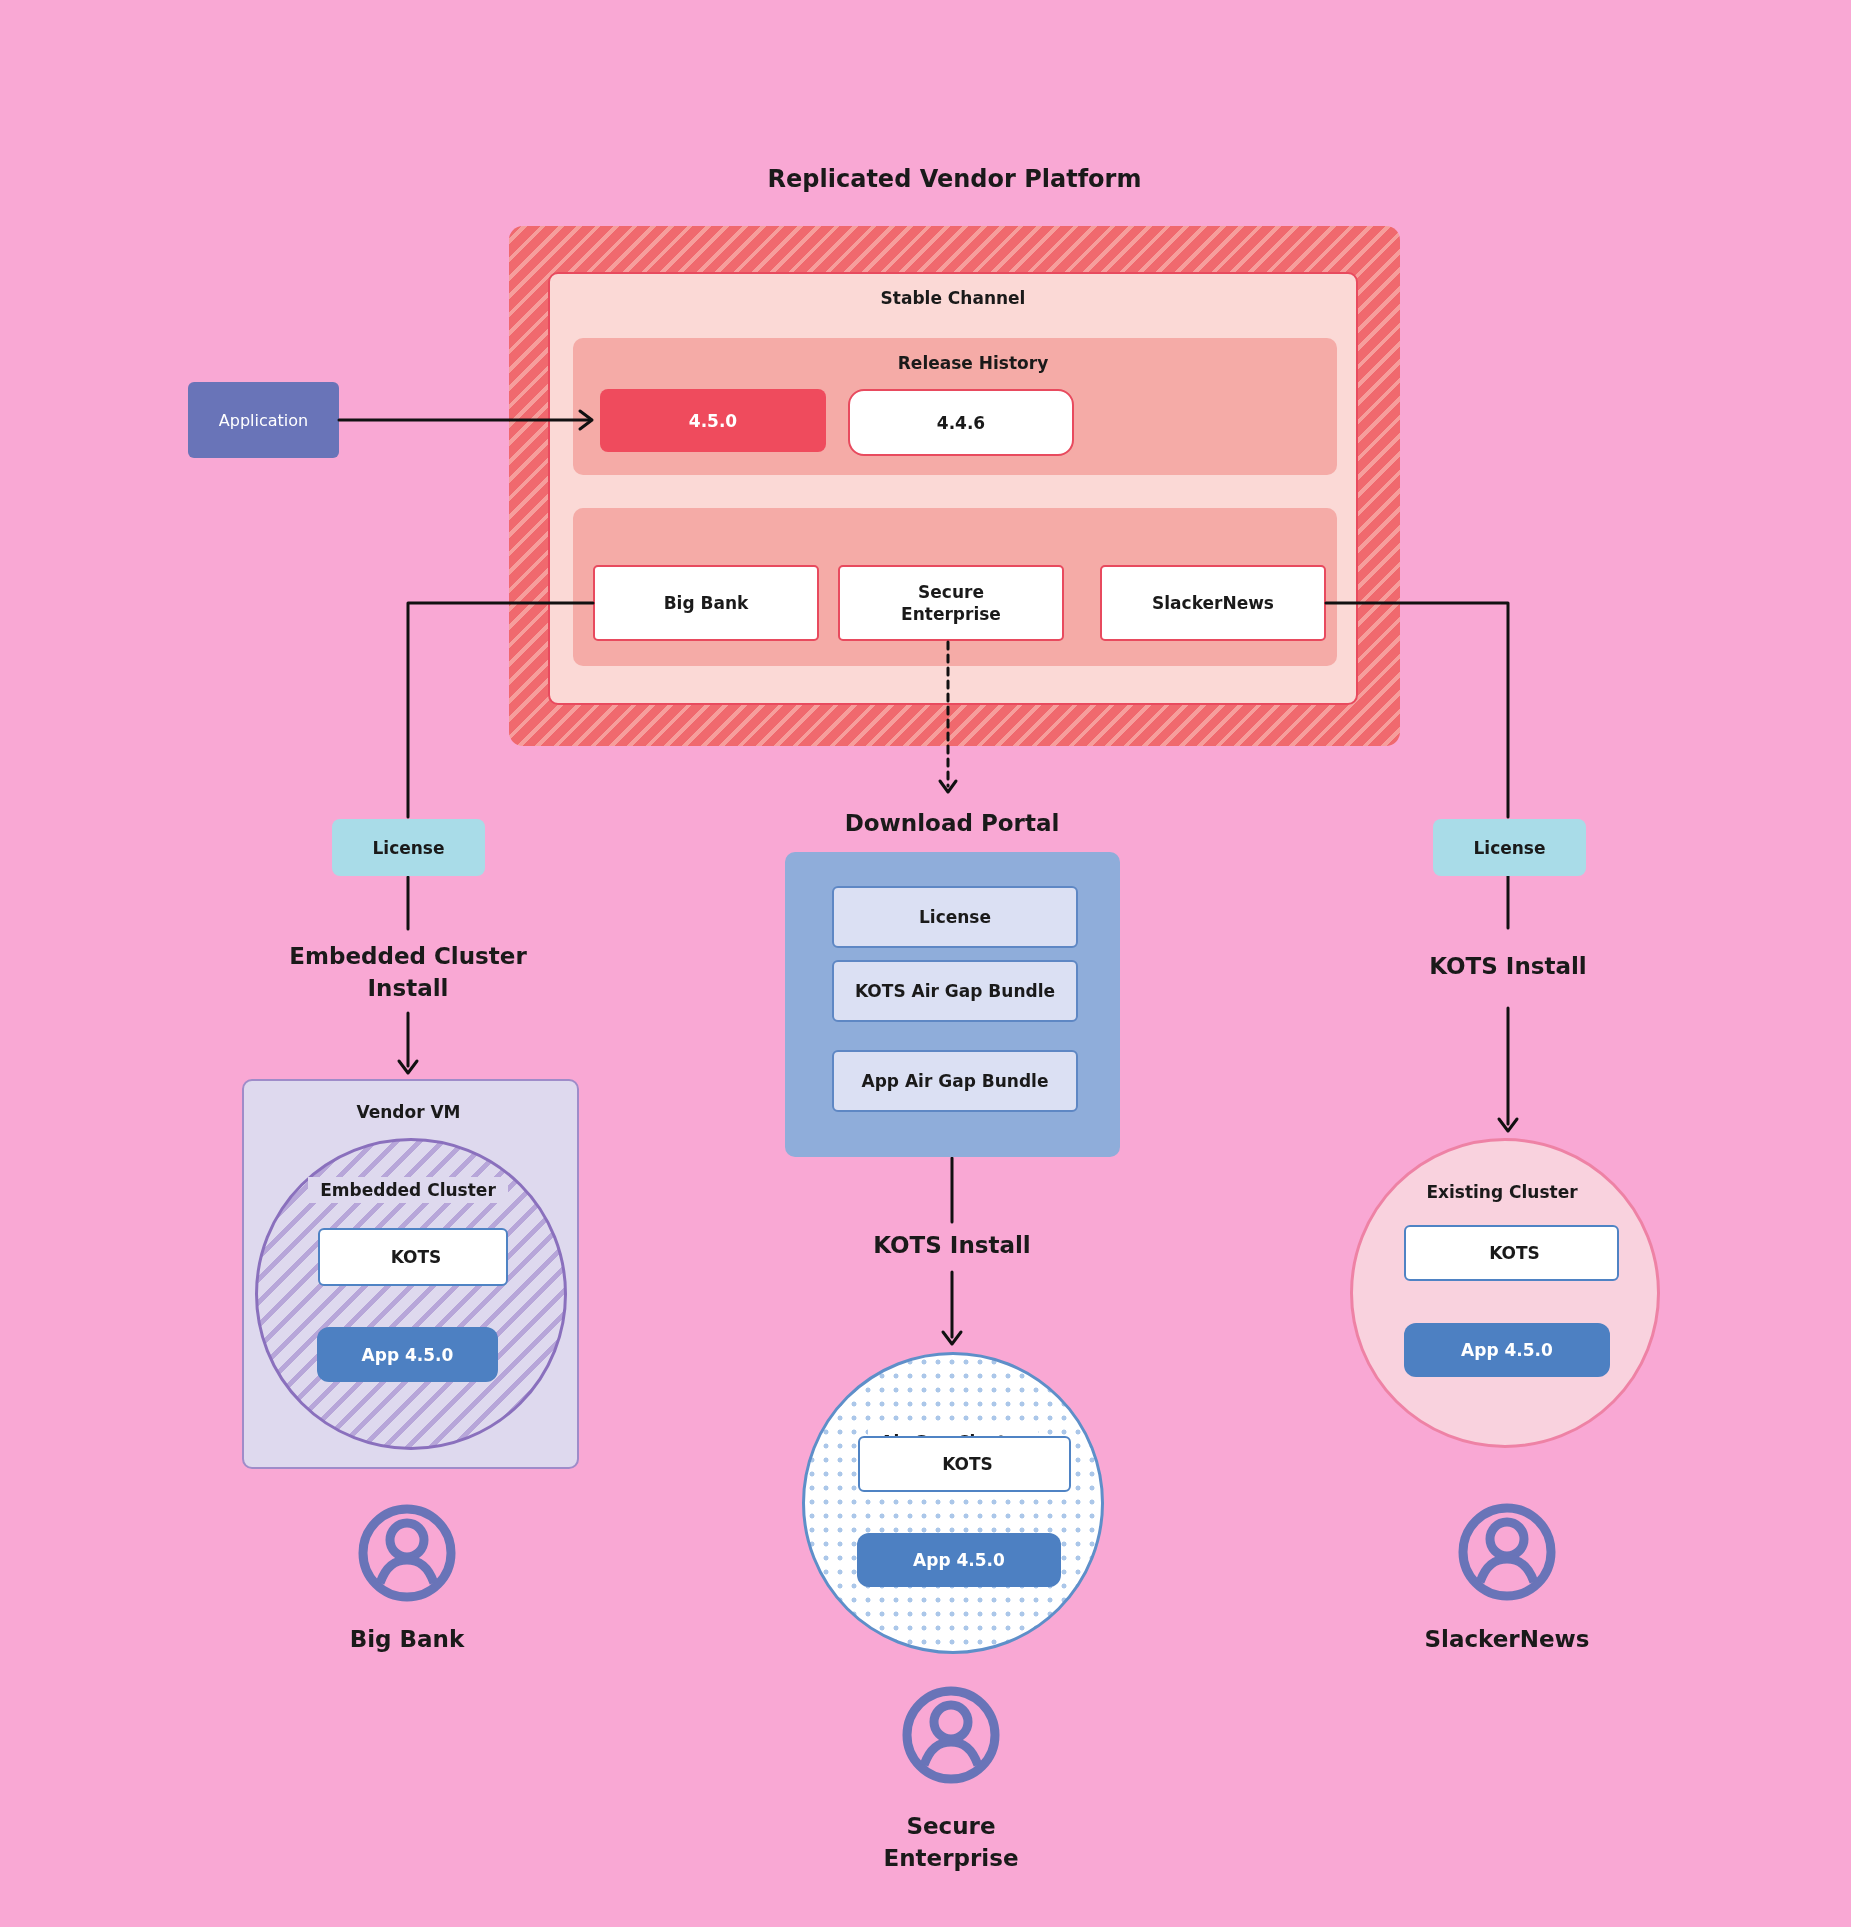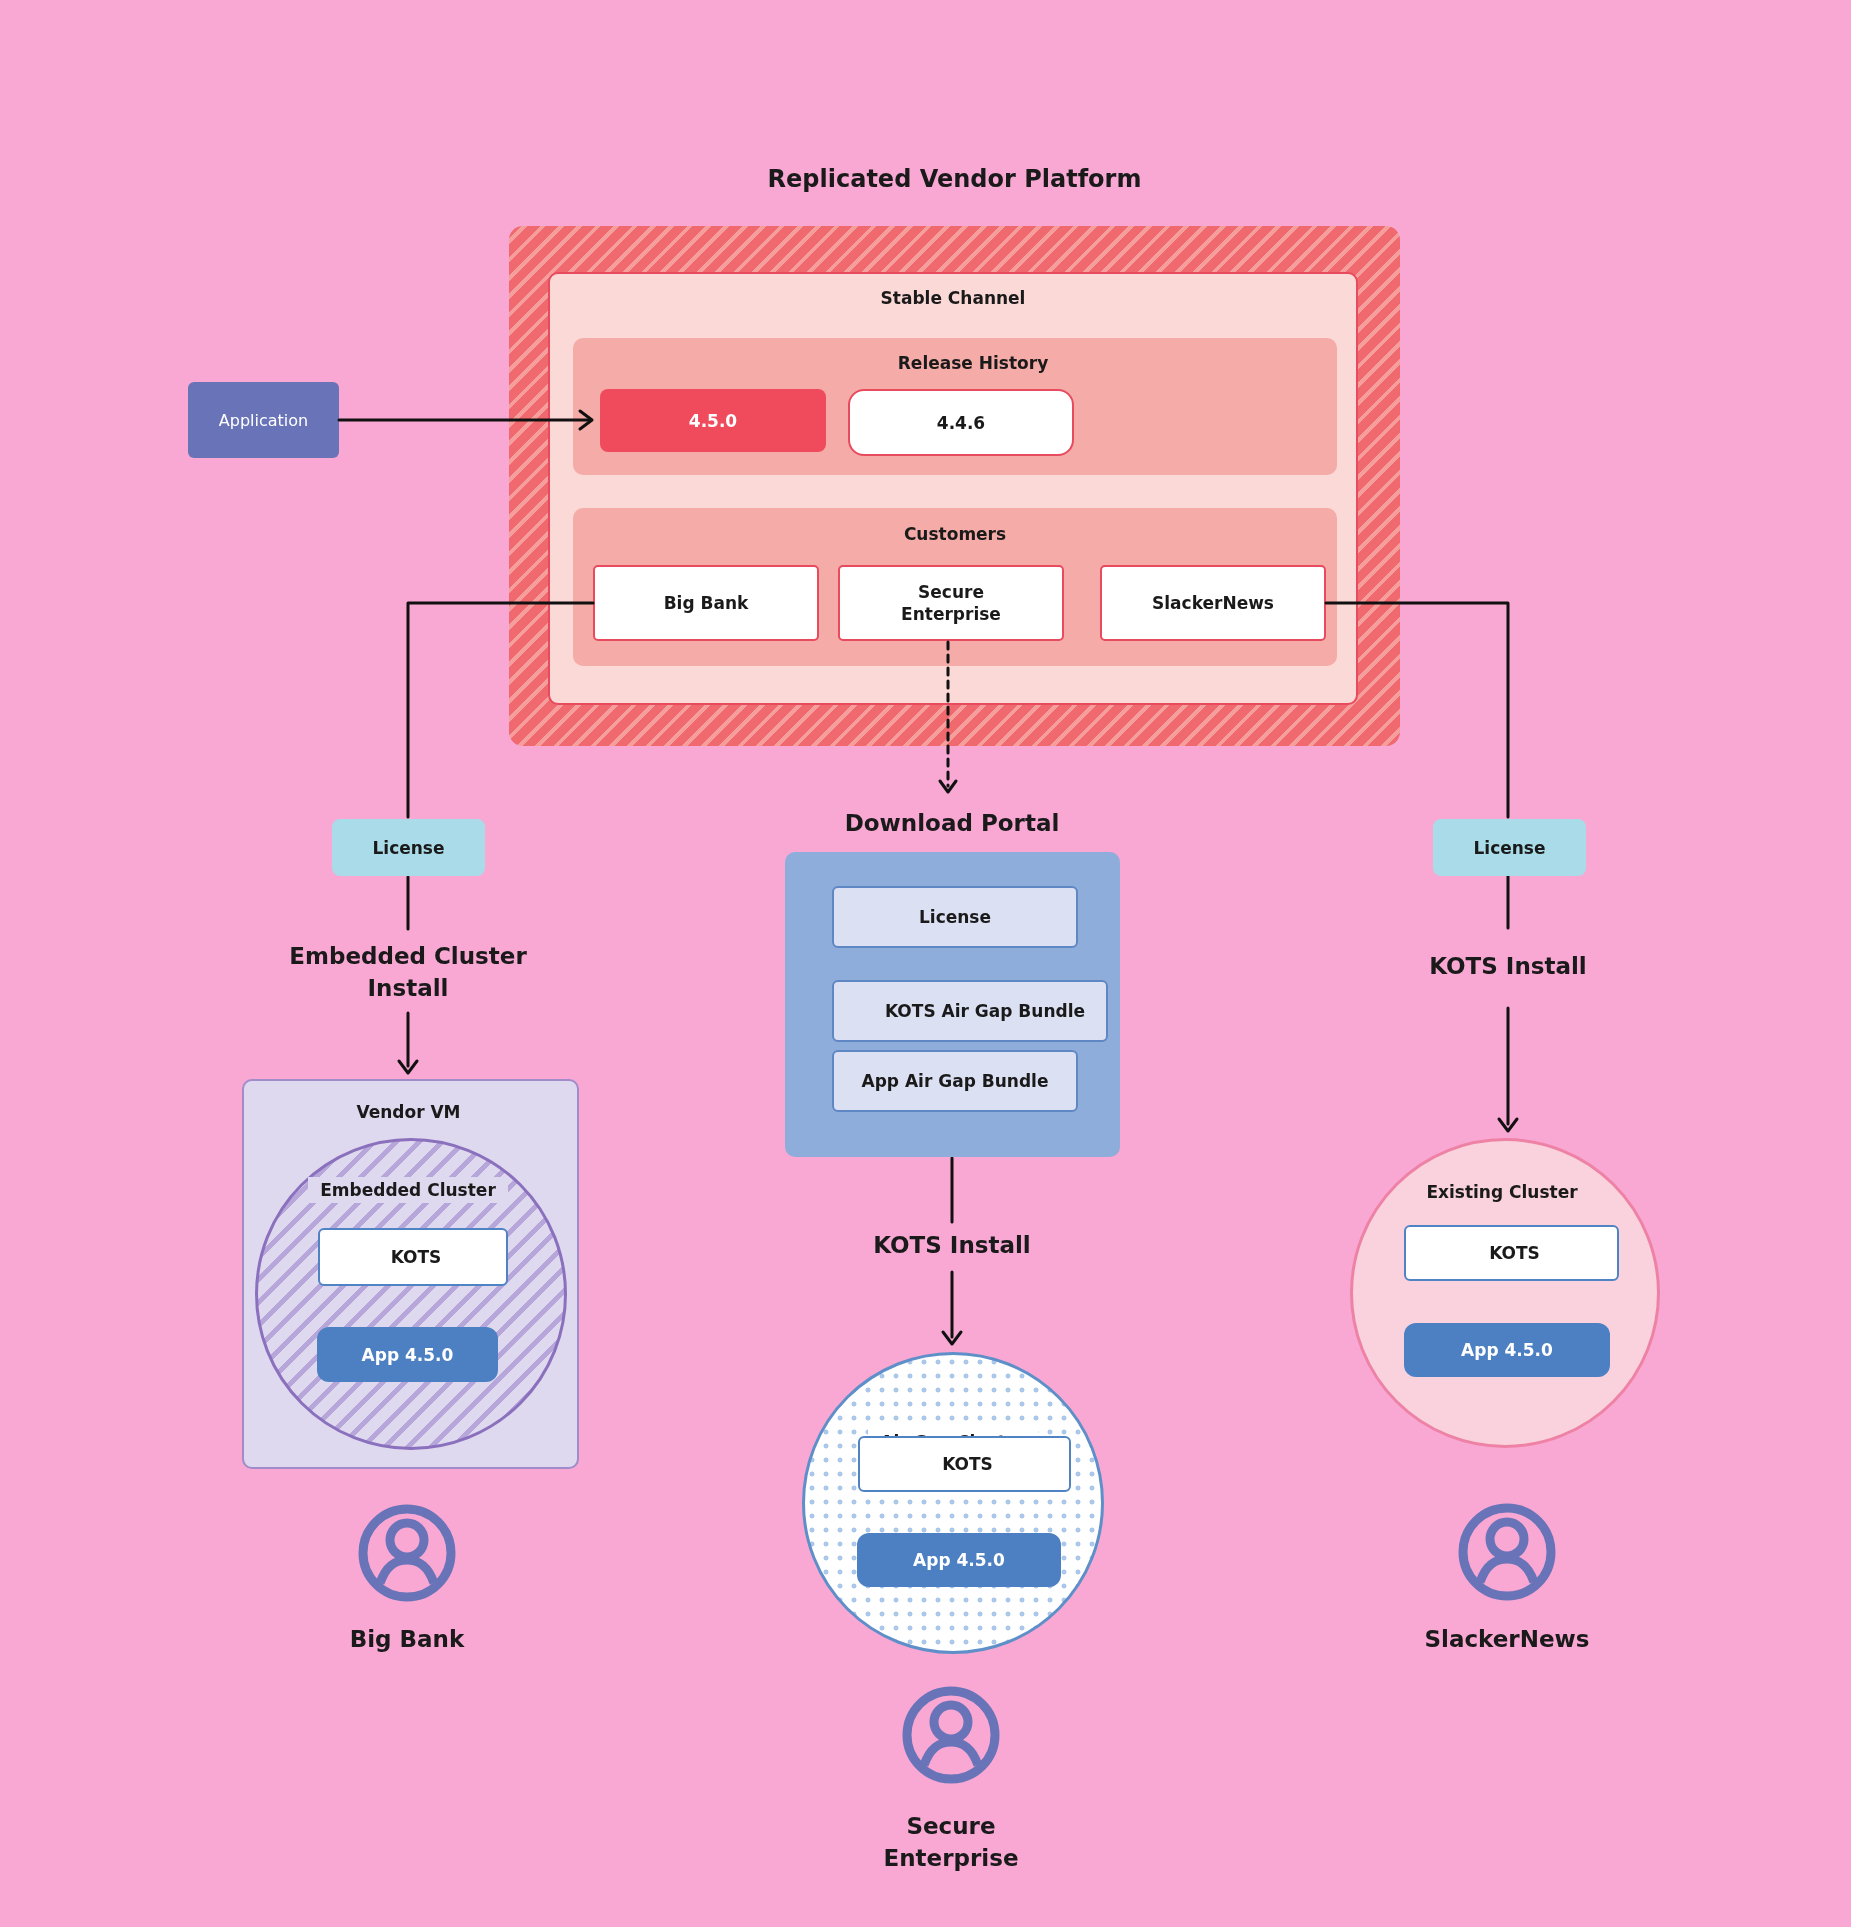--- a/index.html
+++ b/index.html
@@ -45,21 +45,20 @@
 
   <div class="abs stable" style="left:548px;top:272px;width:806px;height:429px;"></div>
   <div class="abs h-panel ctr" style="left:548px;top:286px;width:810px;height:24px;">Stable Channel</div>
 
   <div class="abs pink-panel" style="left:573px;top:338px;width:764px;height:137px;"></div>
   <div class="abs h-panel ctr" style="left:573px;top:351px;width:800px;height:24px;">Release History</div>
   <div class="abs release-current ctr h-box" style="left:600px;top:389px;width:226px;height:63px;">4.5.0</div>
   <div class="abs release-old ctr h-box" style="left:848px;top:389px;width:222px;height:63px;">4.4.6</div>
 
   <div class="abs pink-panel" style="left:573px;top:508px;width:764px;height:158px;"></div>
-  <div class="abs h-panel ctr" style="left:573px;top:522px;width:764px;height:24px;">Customers</div>
   <div class="abs customer-box ctr h-box pre" style="left:593px;top:565px;width:222px;height:72px;">Big Bank</div>
   <div class="abs customer-box ctr h-box pre" style="left:838px;top:565px;width:222px;height:72px;">Secure
 Enterprise</div>
   <div class="abs customer-box ctr h-box pre" style="left:1100px;top:565px;width:222px;height:72px;">SlackerNews</div>
 
   <div class="abs app-purple ctr" style="left:188px;top:382px;width:151px;height:76px;">Application</div>
 
   <svg class="abs lines" style="left:0;top:0;" width="1851" height="1927" viewBox="0 0 1851 1927">
     <g fill="none" stroke="#111111" stroke-width="3" stroke-linecap="round" stroke-linejoin="round">
 
@@ -111,21 +110,21 @@
       <circle cx="50" cy="50" r="44" fill="none" stroke="#6974b8" stroke-width="9"></circle>
       <circle cx="50" cy="37" r="17" fill="none" stroke="#6974b8" stroke-width="9"></circle>
       <path d="M23 80 C29 63 38 57 50 57 C62 57 71 63 77 80" fill="none" stroke="#6974b8" stroke-width="9"></path>
     </svg>
   </div>
   <div class="abs h-flow ctr" style="left:307px;top:1624px;width:200px;height:32px;">Big Bank</div>
 
   <div class="abs h-flow ctr" style="left:802px;top:808px;width:300px;height:32px;">Download Portal</div>
   <div class="abs portal" style="left:785px;top:852px;width:335px;height:305px;"></div>
   <div class="abs portal-item ctr h-box" style="left:832px;top:886px;width:242px;height:58px;">License</div>
-  <div class="abs portal-item ctr h-box" style="left:832px;top:980px;width:242px;height:58px;padding-left:30px;">KOTS Air Gap Bundle</div>
+  <div class="abs portal-item ctr h-box" style="left:832px;top:960px;width:242px;height:58px;">KOTS Air Gap Bundle</div>
   <div class="abs portal-item ctr h-box" style="left:832px;top:1050px;width:242px;height:58px;">App Air Gap Bundle</div>
   <div class="abs h-flow ctr" style="left:802px;top:1230px;width:300px;height:32px;">KOTS Install</div>
 
   <div class="abs dots-circle" style="left:802px;top:1352px;width:296px;height:296px;"></div>
   <div class="abs h-panel ctr" style="left:803px;top:1388px;width:300px;height:26px;margin-top:41px;">
       <span class="patch-white">Air Gap Cluster</span>
     </div>
   <div class="abs kots-box ctr h-box" style="left:858px;top:1436px;width:203px;height:52px;">KOTS</div>
   <div class="abs app-blue ctr h-box" style="left:857px;top:1533px;width:204px;height:54px;">App 4.5.0</div>
 

